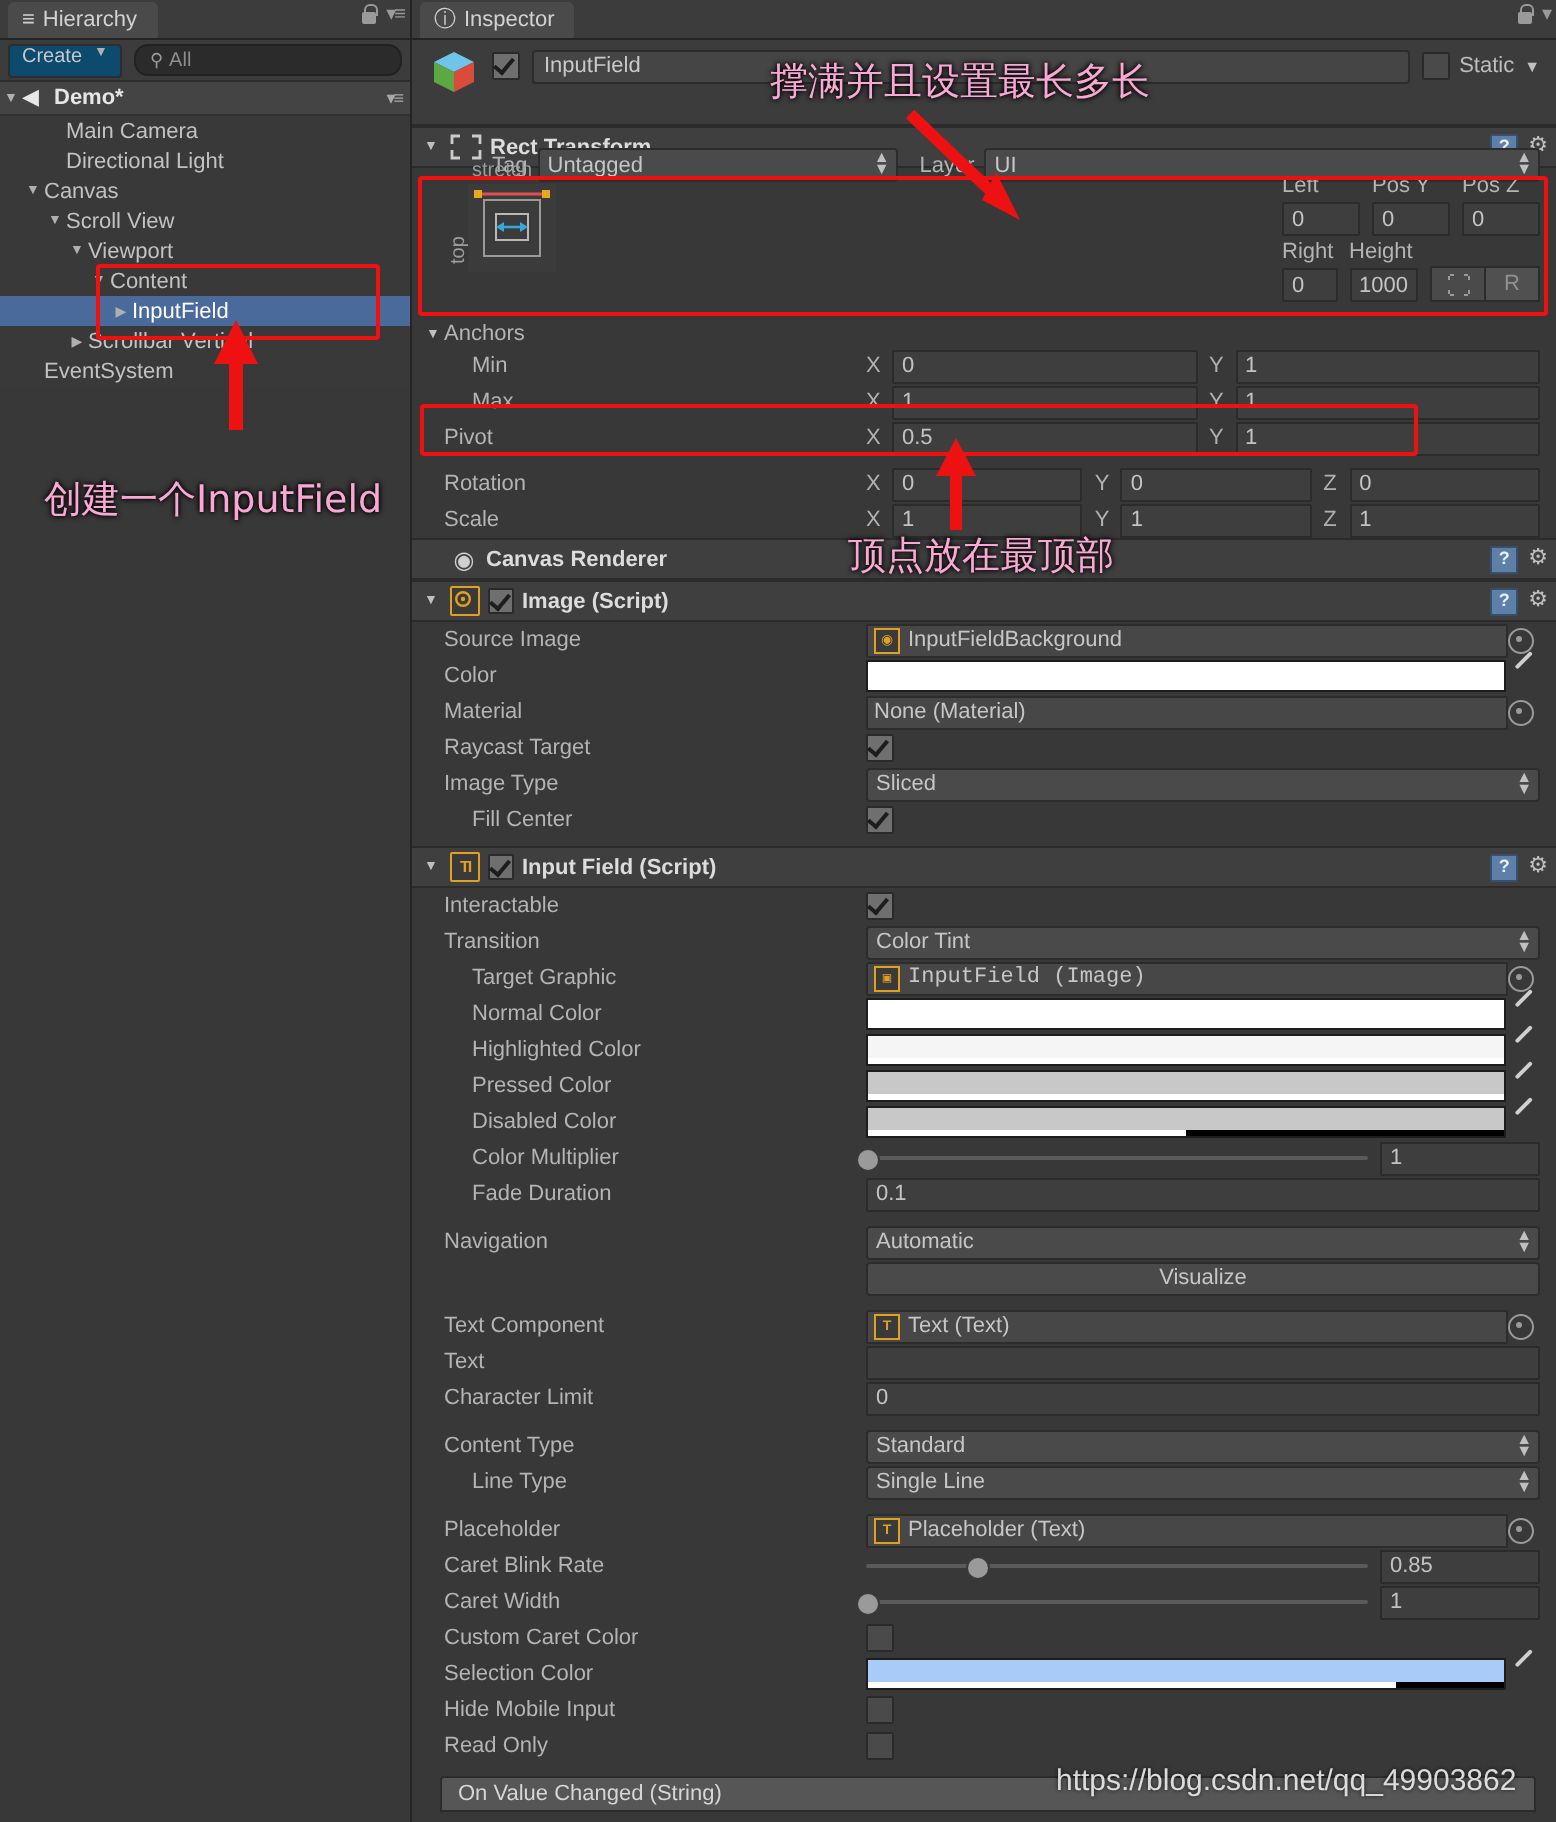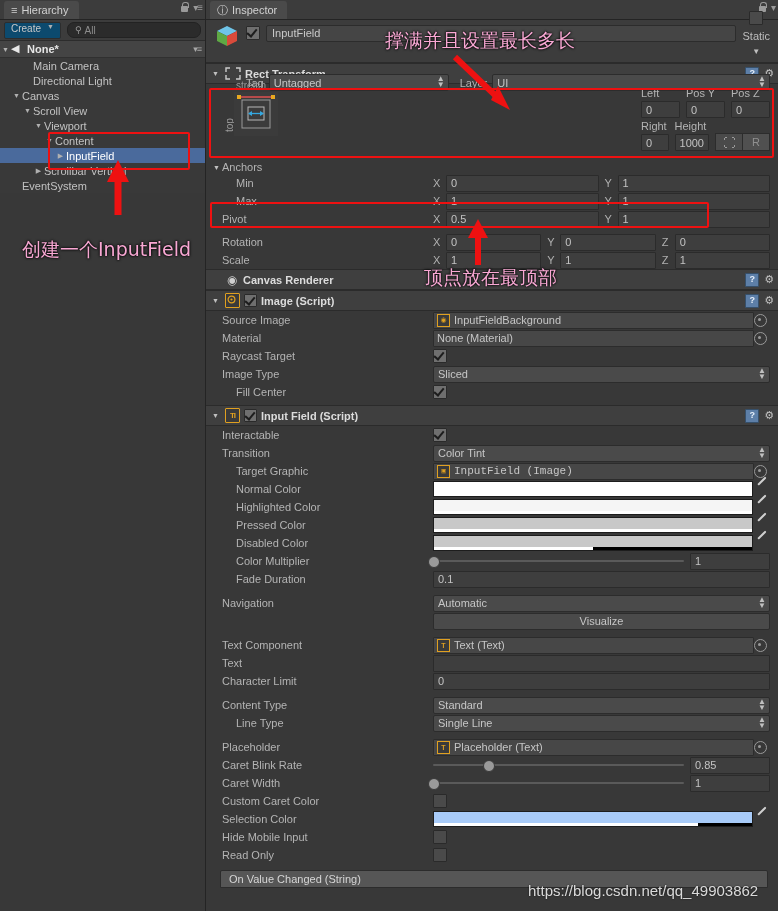--- a/index.html
+++ b/index.html
@@ -63,21 +63,21 @@
            display:flex;align-items:center;gap:6px;}
   .cb{width:12px;height:12px;background:#6f6f6f;border:1px solid #2a2a2a;
       border-radius:1px;position:relative;flex:0 0 12px;}
   .cb.on:after{content:"";position:absolute;left:2px;top:0px;width:4px;height:8px;
       border:solid #1d1d1d;border-width:0 2px 2px 0;transform:rotate(40deg);}
   .cb.small{width:11px;height:11px;flex:0 0 11px;}
   .cb.off{background:#555;}
   .namefield{flex:1;height:15px;background:#454545;border:1px solid #2c2c2c;
              border-radius:2px;color:#c9c9c9;display:flex;align-items:center;
              padding:0 5px;font-size:11px;}
-  .staticbox{display:flex;align-items:center;gap:5px;color:#bdbdbd;font-size:11px;flex-direction:column;}
+  .staticbox{display:flex;align-items:center;gap:5px;color:#bdbdbd;font-size:11px;}
   .staticbox .cb{background:#4a4a4a;}
   .caret{font-size:8px;color:#c0c0c0;}
   .tagrow{position:absolute;left:40px;top:23px;right:8px;height:15px;
           display:flex;align-items:center;gap:5px;font-size:11px;color:#b4b4b4;margin-top:32px;}
   .dropdown{height:15px;background:#4a4a4a;border:1px solid #2c2c2c;border-radius:2px;
             display:flex;align-items:center;padding:0 4px;color:#c6c6c6;font-size:11px;
             position:relative;}
   .dropdown .updn{position:absolute;right:3px;top:1px;font-size:8px;color:#c0c0c0;
                   line-height:6px;}
 
@@ -161,21 +161,21 @@
       <div class="searchbox">
         <span class="mag">⚲</span>
         <span>All</span>
       </div>
     </div>
 
     <div class="hier-list">
       <div class="hrow scene">
         <span class="arrow open"></span>
         <span class="unitylogo"></span>
-        <span>None*</span>
+        <span>Demo*</span>
         <span class="hmenu">▾≡</span>
       </div>
       <div id="hier-rows">
           <div class="hrow">
             <span style="flex: 0 0 22px;"></span>
             <span class="arrow none"></span>
             <span>Main Camera</span>
           </div>
           <div class="hrow">
             <span style="flex: 0 0 22px;"></span>
@@ -484,20 +484,30 @@
           <span class="plabel">Source Image</span>
           <span style="margin-left: auto; display: flex; align-items: center; width: 337px; padding-right: 8px;">
             <span class="objfield" style="flex: 1 1 0%; margin-right: 16px;">
               <span style="width: 11px; height: 11px; flex: 0 0 11px; border: 1px solid rgb(224, 160, 32); background: rgb(58, 58, 58); color: rgb(224, 160, 32); font-size: 7px; display: flex; align-items: center; justify-content: center; font-weight: bold;">◉</span>
               <span>InputFieldBackground</span>
               <span class="dot"></span>
             </span>
           </span>
         </div>
         <div class="prow">
+          <span class="plabel">Color</span>
+          <span style="margin-left: auto; display: flex; align-items: center; width: 337px; padding-right: 8px;">
+            <span class="swatch" style="flex: 1 1 0%; background: rgb(255, 255, 255);">
+              <span class="alphabg"></span>
+              <span class="alpha" style="width: 100%;"></span>
+            </span>
+            <span class="picker" style="margin-left: 4px;"></span>
+          </span>
+        </div>
+        <div class="prow">
           <span class="plabel">Material</span>
           <span style="margin-left: auto; display: flex; align-items: center; width: 337px; padding-right: 8px;">
             <span class="objfield" style="flex: 1 1 0%; margin-right: 16px;">
               <span>None (Material)</span>
               <span class="dot"></span>
             </span>
           </span>
         </div>
         <div class="prow">
           <span class="plabel">Raycast Target</span>

